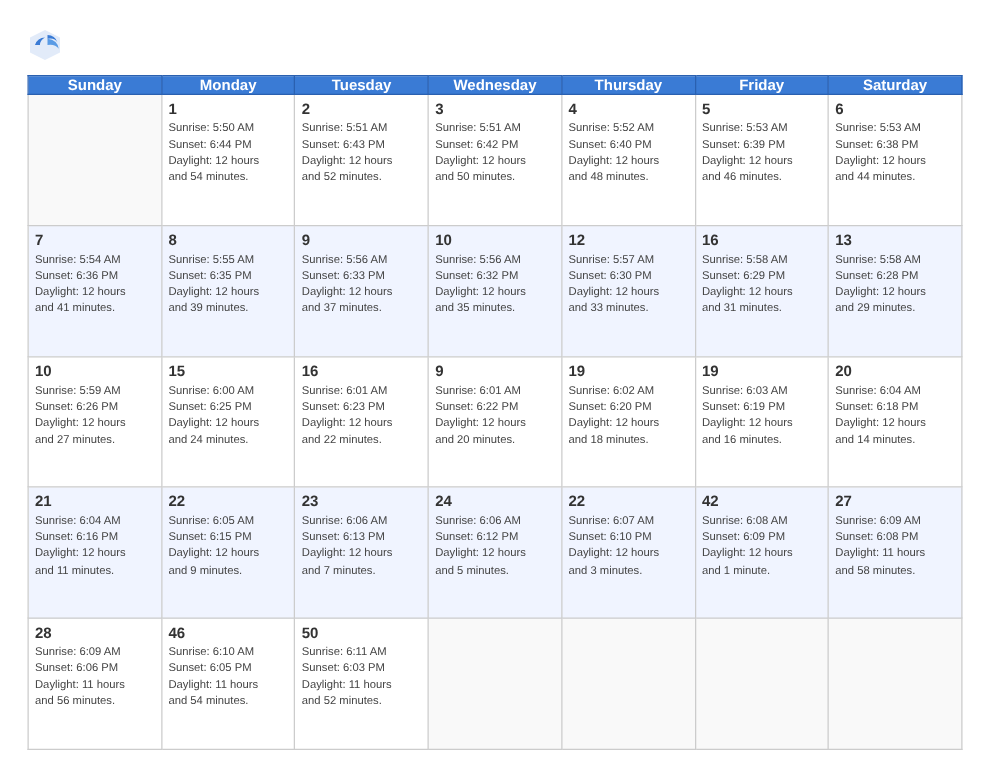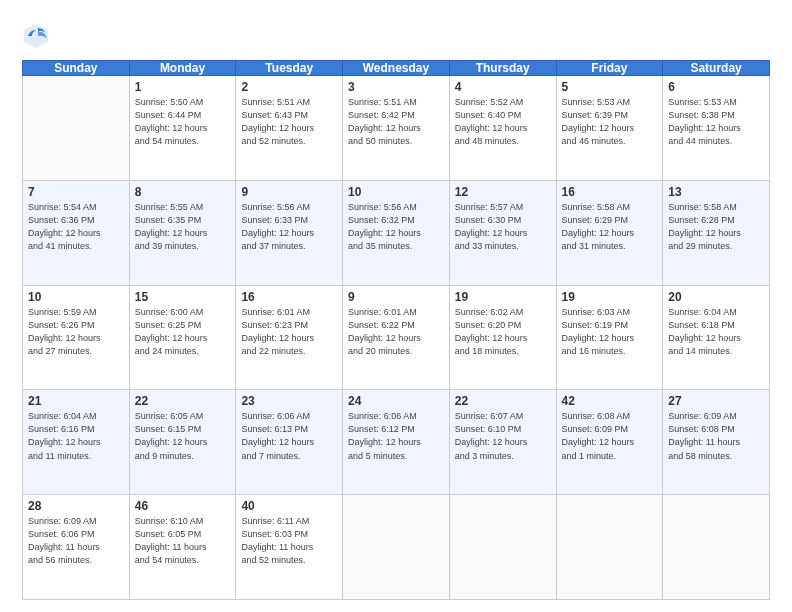--- a/index.html
+++ b/index.html
@@ -260,21 +260,21 @@
         <tr>
           <td>
             <span class="day-number">28</span>
             <div class="day-info">Sunrise: 6:09 AM<br>Sunset: 6:06 PM<br>Daylight: 11 hours<br>and 56 minutes.</div>
           </td>
           <td>
             <span class="day-number">46</span>
             <div class="day-info">Sunrise: 6:10 AM<br>Sunset: 6:05 PM<br>Daylight: 11 hours<br>and 54 minutes.</div>
           </td>
           <td>
-            <span class="day-number">40</span>
+            <span class="day-number">50</span>
             <div class="day-info">Sunrise: 6:11 AM<br>Sunset: 6:03 PM<br>Daylight: 11 hours<br>and 52 minutes.</div>
           </td>
           <td class="empty"></td>
           <td class="empty"></td>
           <td class="empty"></td>
           <td class="empty"></td>
         </tr>
       </tbody>
   </table>
 </div>

